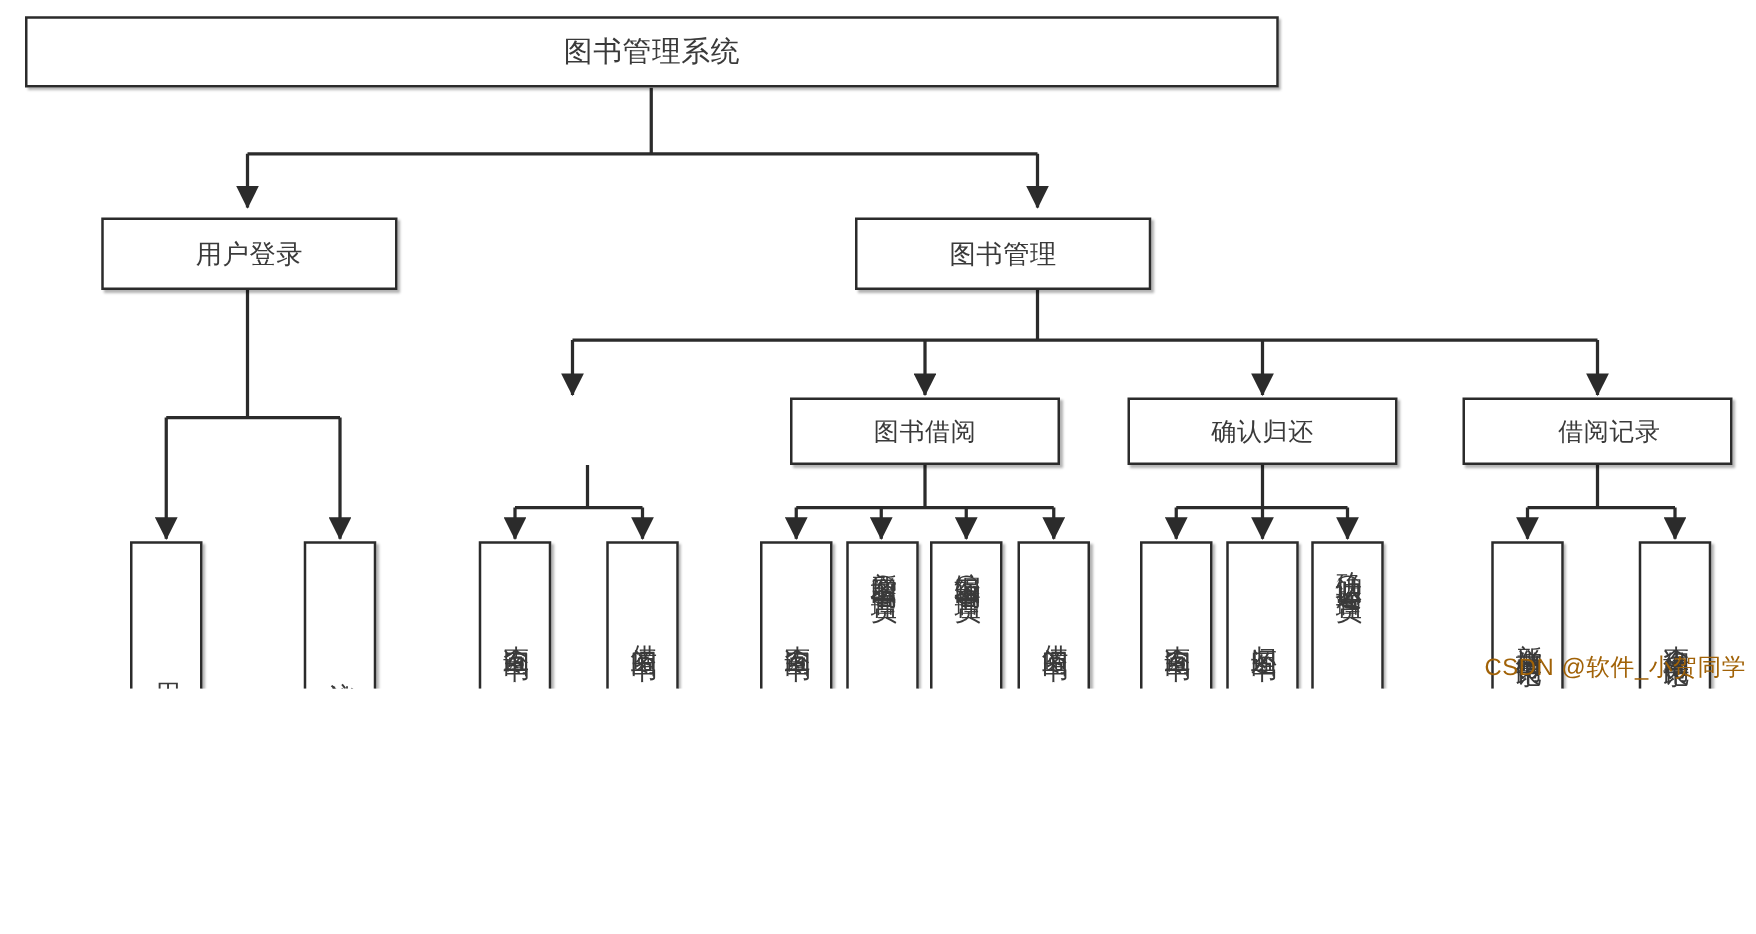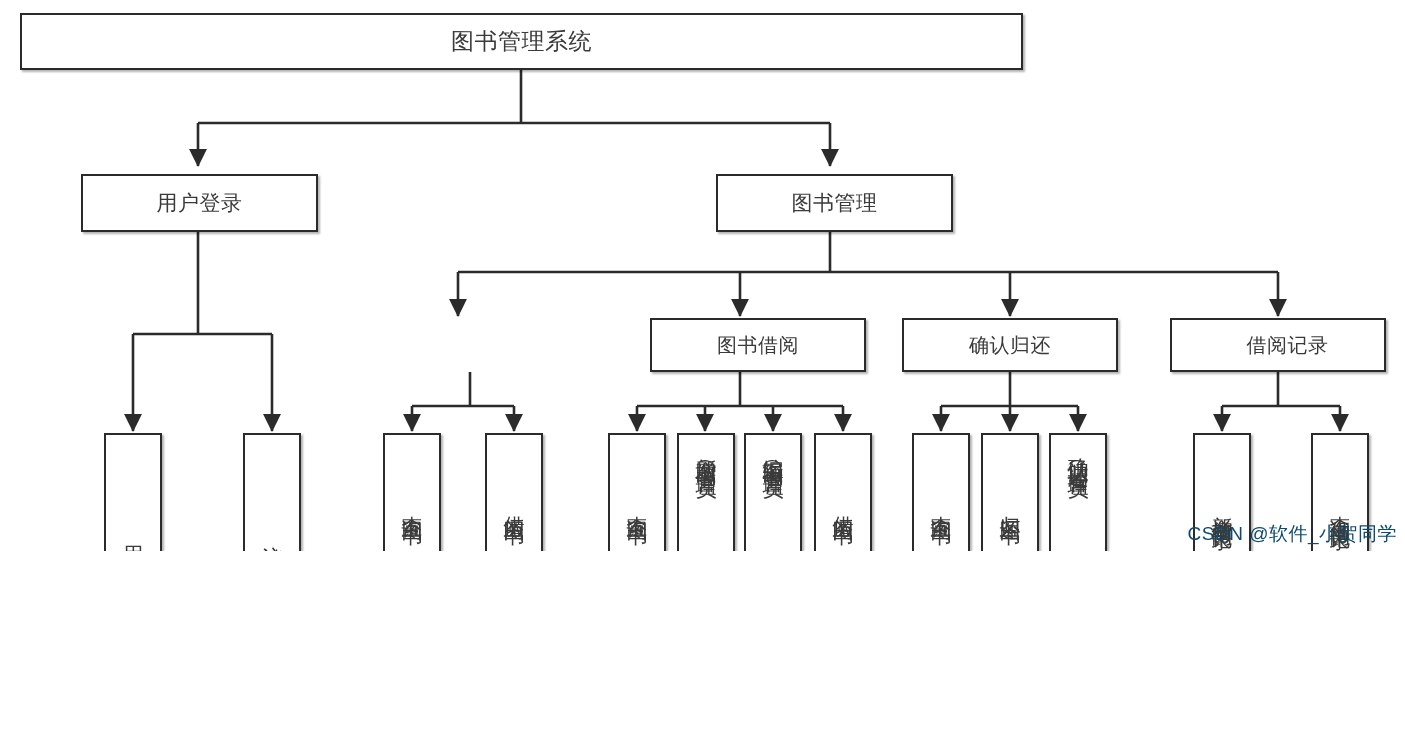--- a/index.html
+++ b/index.html
@@ -61,21 +61,21 @@
     white-space: nowrap;
   }
   .node.leaf.mid .label { margin-top: 58px; }
   .node.leaf.low .label { margin-top: 88px; }
 
   .watermark {
     position: absolute;
     right: 8px;
     bottom: 4px;
     font-size: 19px;
-    color: #0c4a6e;
+    color: #a16207;
     letter-spacing: 0.5px;
     white-space: nowrap;
   }
 </style>
 </head>
 <body>
 
 <div id="canvas">
 
   <svg class="connectors" viewBox="0 0 1405 747" xmlns="http://www.w3.org/2000/svg">
@@ -128,25 +128,25 @@
     </g>
   </svg>
 
   <div class="node root" style="left:20px; top:13px; width:1003px; height:57px;">
     <span class="label">图书管理系统</span>
   </div>
 
   <div class="node level2" style="left:81px; top:174px; width:237px; height:58px;">
     <span class="label">用户登录</span>
   </div>
-  <div class="node level2" style="left:716px; top:174px; width:237px; height:58px;">
+  <div class="node level2" style="left:684px; top:174px; width:237px; height:58px;">
     <span class="label">图书管理</span>
   </div>
 
-  <div class="node level3" style="left:632px; top:318px; width:216px; height:54px;margin-left:18px;">
+  <div class="node level3" style="left:632px; top:318px; width:216px; height:54px;">
     <span class="label">图书借阅</span>
   </div>
   <div class="node level3" style="left:902px; top:318px; width:216px; height:54px;">
     <span class="label">确认归还</span>
   </div>
   <div class="node level3" style="left:1170px; top:318px; width:216px; height:54px;padding-left:19px;">
     <span class="label">借阅记录</span>
   </div>
 
   <div class="node leaf low" style="left:104px; top:433px; width:58px; height:301px;">

